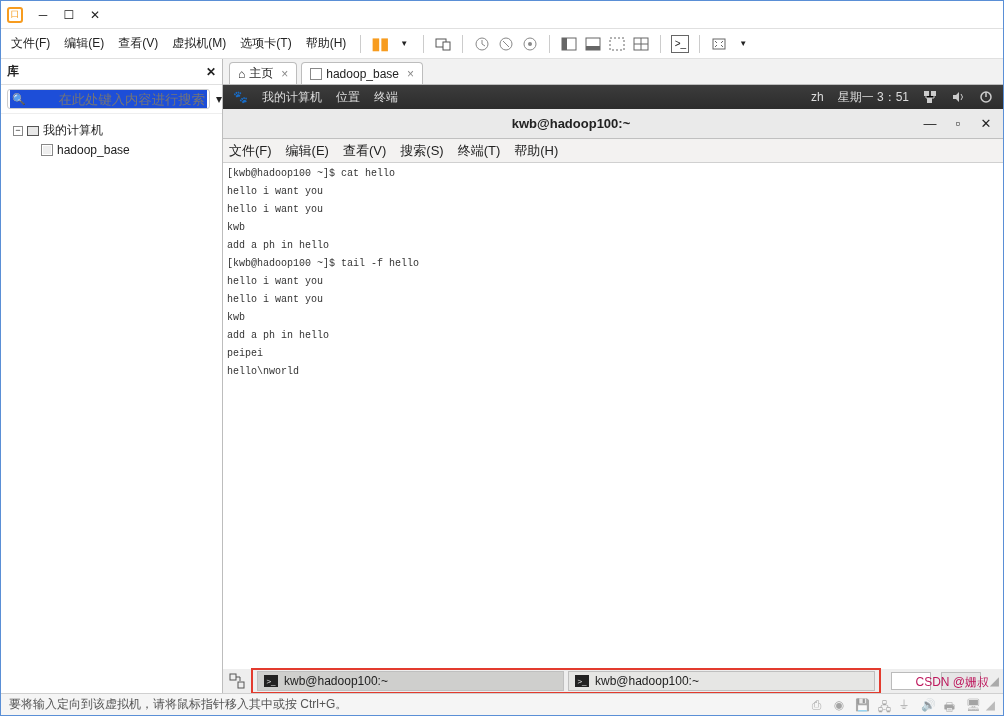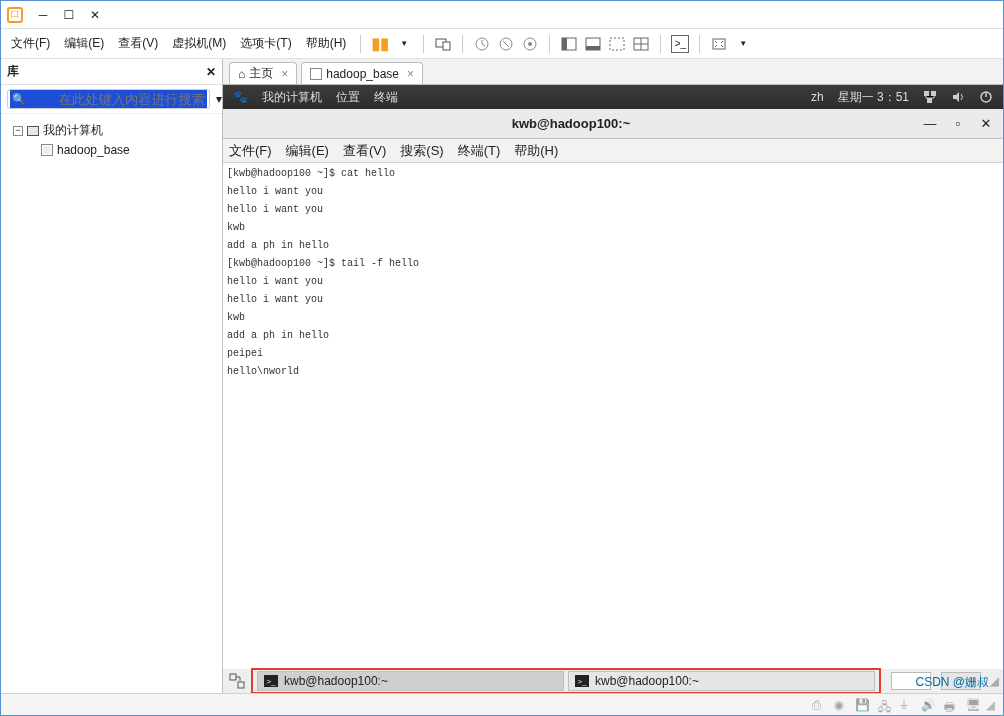--- a/index.html
+++ b/index.html
@@ -44,21 +44,21 @@
   .taskbar { height: 24px; display: flex; align-items: center; gap: 4px; padding: 2px 4px; }
   .task-icon { width: 20px; height: 20px; display: inline-flex; align-items: center; justify-content: center; cursor: pointer; }
   .task-redbox { border: 2px solid #e33b2e; height: 26px; display: flex; align-items: center; gap: 4px; padding: 0 4px; flex: 1; }
   .task-btn { flex: 1; height: 20px; border: 1px solid #bfbfbf; background: #e6e6e4; display: flex; align-items: center; gap: 6px; padding: 0 6px; font-size: 12px; cursor: pointer; }
   .task-btn.active { background: #cfcfcd; }
   .task-btn .term-ico { width: 14px; height: 12px; background: #222; display: inline-flex; align-items: center; justify-content: center; color: #eee; font-size: 8px; }
   .smallpane { width: 40px; height: 18px; border: 1px solid #bbb; background: #fff; margin-left: 6px; }
   .statusbar { height: 22px; border-top: 1px solid #d0d0d0; background: #f5f5f5; display: flex; align-items: center; padding: 0 8px; font-size: 12px; color: #555; }
   .statusbar .status-spacer { flex: 1; }
   .statusbar .sicon { width: 16px; height: 14px; margin-left: 6px; opacity: 0.5; }
-  .watermark { position: absolute; right: 14px; bottom: 24px; color: #0369a1; font-size: 12px; }
+  .watermark { position: absolute; right: 14px; bottom: 24px; color: #be185d; font-size: 12px; }
   svg { display: block; }
 </style>
 </head>
 <body>
 
 <div class="window" style="position:relative;">
 
   <div class="titlebar">
     <span class="app-icon">口</span>
     <span class="winbtn">─</span>
@@ -257,20 +257,21 @@
           </div>
         </div>
         <span class="smallpane"></span>
         <span class="smallpane" style="background:#e6e6e6;"></span>
         <span style="width:14px;text-align:right;color:#aaa;">◢</span>
       </div>
     </div>
   </div>
 
   <div class="statusbar">
+    <span>要将输入定向到该虚拟机，请将鼠标指针移入其中或按 Ctrl+G。</span>
     <span class="status-spacer"></span>
     <span class="sicon">⎙</span>
     <span class="sicon">◉</span>
     <span class="sicon">💾</span>
     <span class="sicon">🖧</span>
     <span class="sicon">⏚</span>
     <span class="sicon">🔊</span>
     <span class="sicon">🖶</span>
     <span class="sicon">🖥</span>
     <span style="color:#bbb;margin-left:4px;">◢</span>

